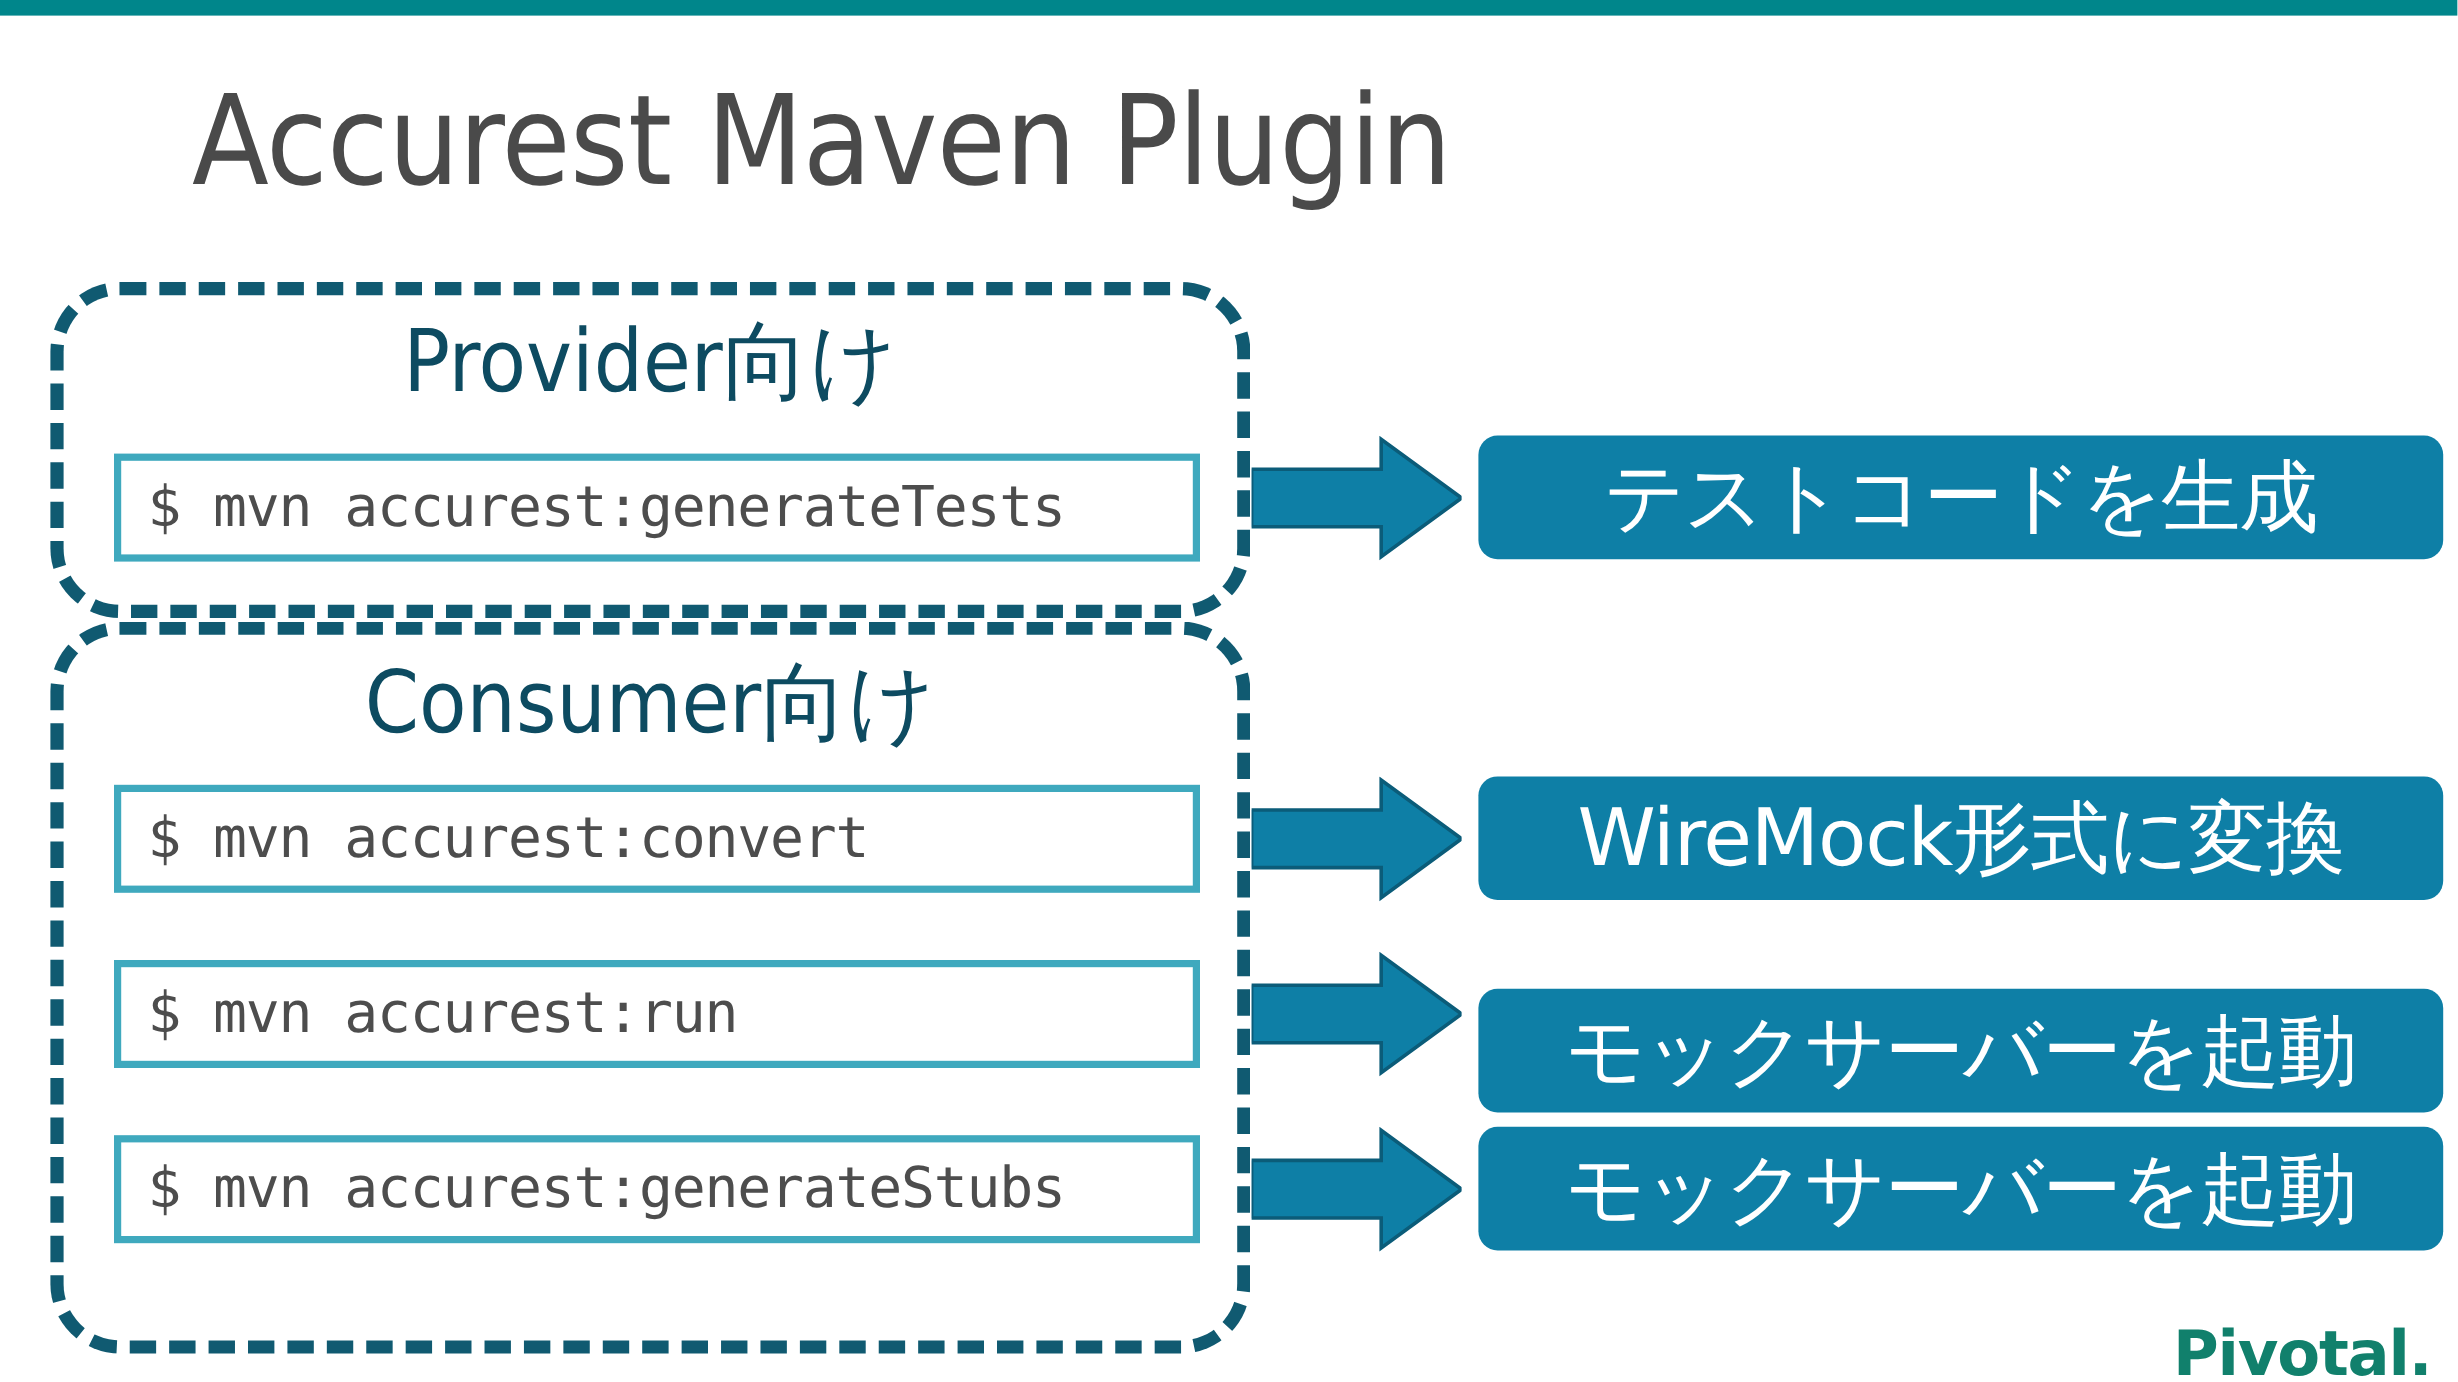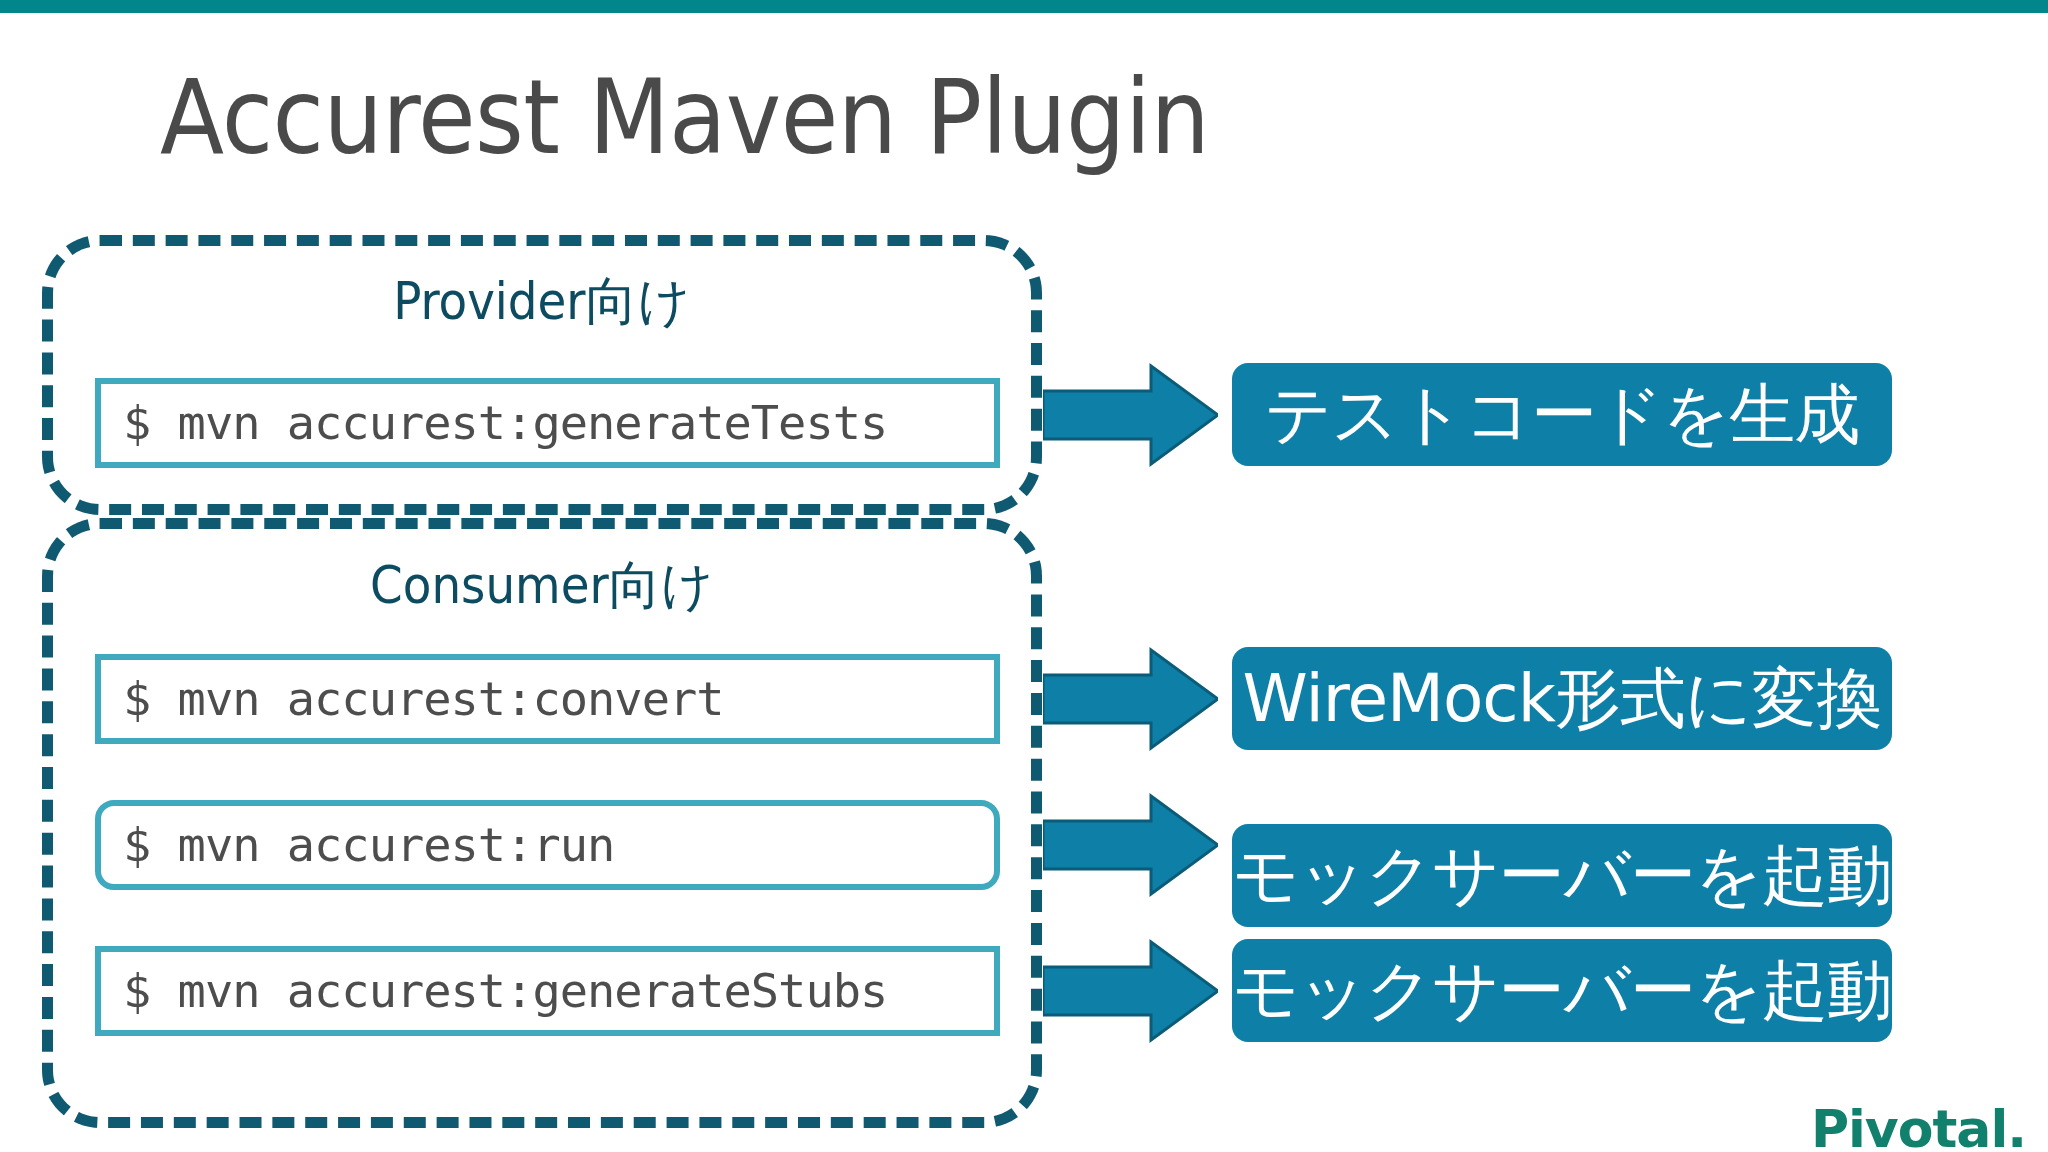--- a/index.html
+++ b/index.html
@@ -58,21 +58,21 @@
     top: 518px;
     width: 1000px;
     height: 610px;
     border-radius: 58px;
   }
 
   
   .group-heading {
     position: absolute;
     font-family: "DejaVu Sans Condensed", "Liberation Sans Narrow", "Liberation Sans", sans-serif;
-    font-size: 52px;
+    font-size: 72px;
     line-height: 78px;
     color: #0D4B61;
     white-space: nowrap;
     text-align: center;
   }
   #provider-heading {
     left: 42px;
     top: 262px;
     width: 1000px;
   }
@@ -98,41 +98,41 @@
   .cmd-text {
     font-family: "DejaVu Sans Mono", "Liberation Mono", monospace;
     font-size: 47px;
     line-height: 54px;
     color: #4d4d4d;
     white-space: nowrap;
     letter-spacing: -1px;
   }
   #cmd-0 { top: 378px; }
   #cmd-1 { top: 654px; padding-left: 22px; }
-  #cmd-2 { top: 800px; border-radius: 19px; }
+  #cmd-2 { top: 800px; }
   #cmd-3 { top: 946px; }
 
   
   .arrow {
     position: absolute;
     left: 1043px;
     width: 175px;
     height: 105px;
   }
   #arrow-0 { top: 363px; }
   #arrow-1 { top: 647px; }
   #arrow-2 { top: 793px; }
   #arrow-3 { top: 939px; }
   .arrow svg { display: block; width: 175px; height: 105px; }
 
   
   .result-pill {
     position: absolute;
     left: 1232px;
-    width: 660px;
+    width: 804px;
     height: 103px;
     background: #0E7FA6;
     border-radius: 16px;
     display: flex;
     align-items: center;
     justify-content: center;
     box-sizing: border-box;
     padding: 0 14px;
   }
   .result-text {

